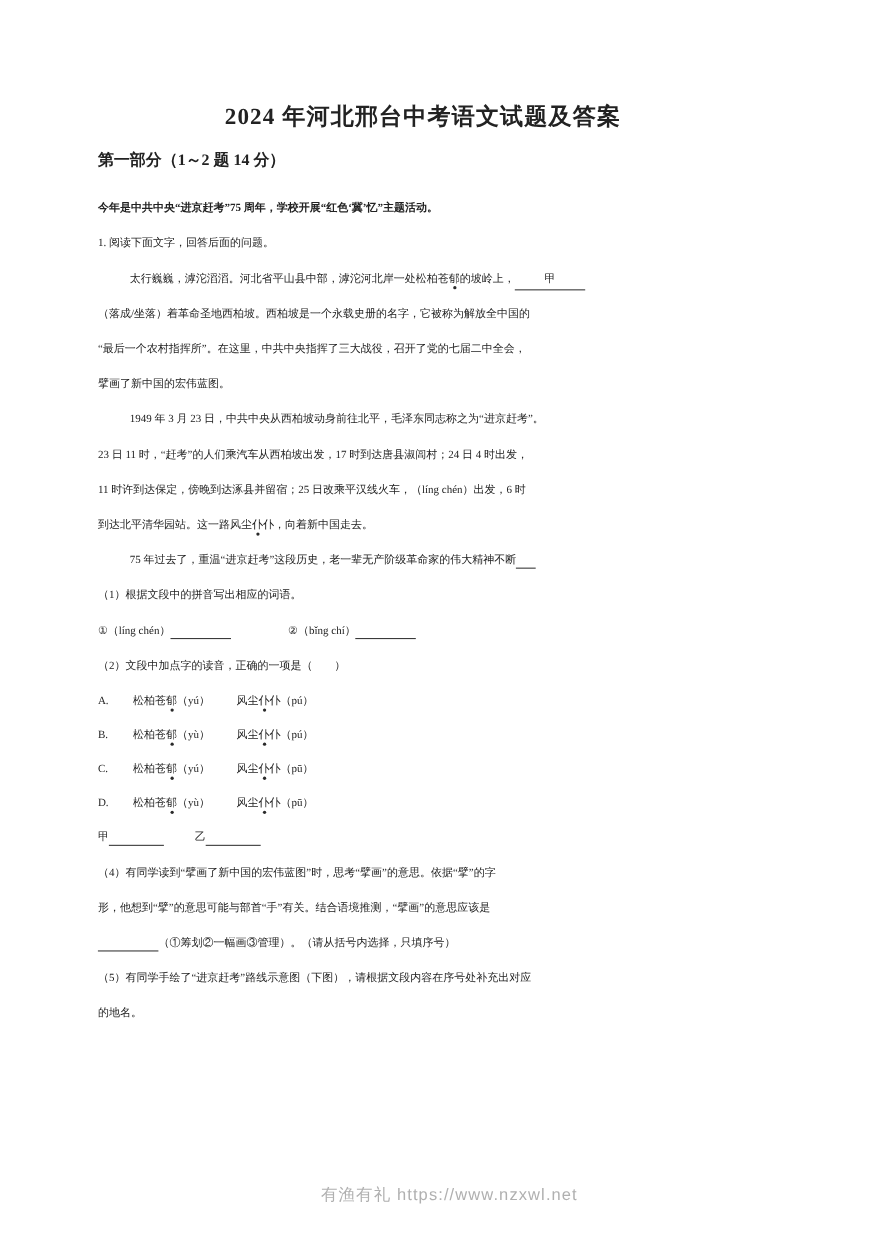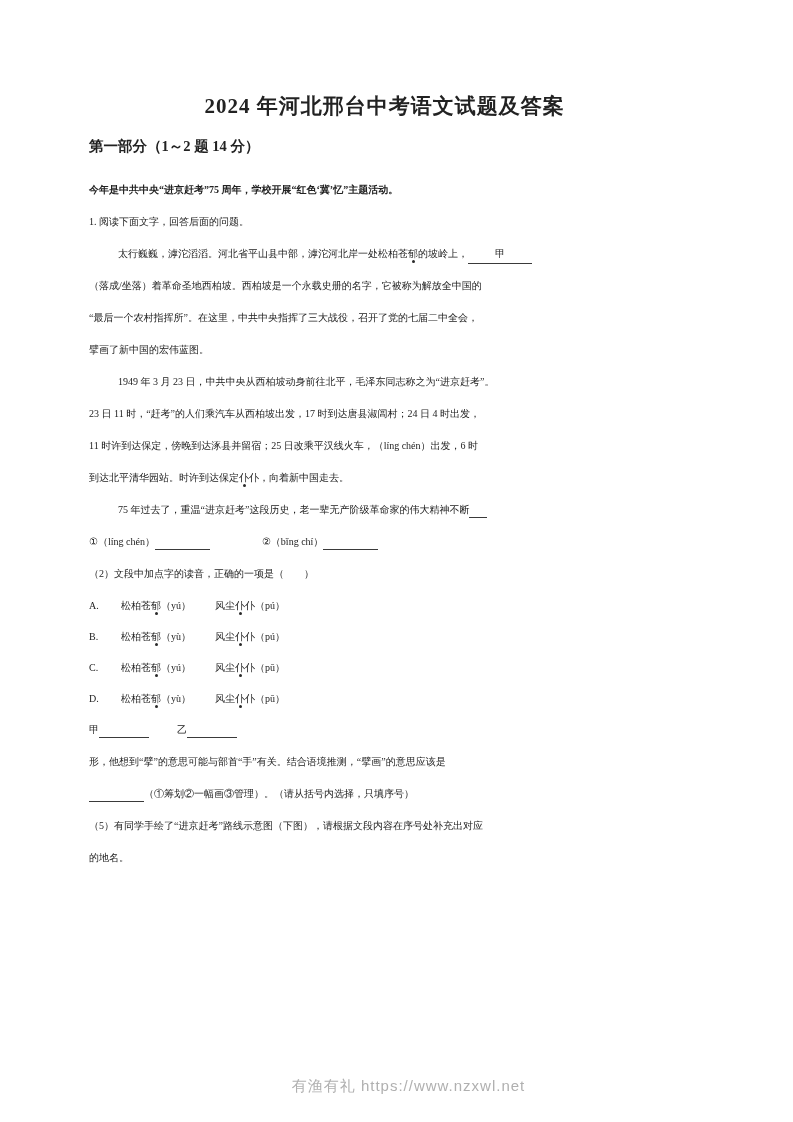--- a/index.html
+++ b/index.html
@@ -56,34 +56,36 @@
   <div class="line">1. 阅读下面文字，回答后面的问题。</div>
 
   <div class="line indent"><span>太行巍巍，滹沱滔滔。河北省平山县中部，滹沱河北岸一处松柏苍</span><span class="dot">郁</span><span>的坡岭上，</span><span class="blank w64">甲</span></div>
   <div class="line">（落成/坐落）着革命圣地西柏坡。西柏坡是一个永载史册的名字，它被称为解放全中国的</div>
   <div class="line">“最后一个农村指挥所”。在这里，中共中央指挥了三大战役，召开了党的七届二中全会，</div>
   <div class="line">擘画了新中国的宏伟蓝图。</div>
 
   <div class="line indent">1949 年 3 月 23 日，中共中央从西柏坡动身前往北平，毛泽东同志称之为“进京赶考”。</div>
   <div class="line">23 日 11 时，“赶考”的人们乘汽车从西柏坡出发，17 时到达唐县淑闾村；24 日 4 时出发，</div>
   <div class="line">11 时许到达保定，傍晚到达涿县并留宿；25 日改乘平汉线火车，（líng chén）出发，6 时</div>
-  <div class="line"><span>到达北平清华园站。时许到达保定</span><span class="dot">仆</span><span>仆，向着新中国走去。</span></div>
+  <div class="line"><span>到达北平清华园站。这一路风尘</span><span class="dot">仆</span><span>仆，向着新中国走去。</span></div>
 
   <div class="line indent"><span>75 年过去了，重温“进京赶考”这段历史，老一辈无产阶级革命家的伟大精神不断</span><span class="blank empty w18"></span></div>
 
+  <div class="line">（1）根据文段中的拼音写出相应的词语。</div>
   <div class="line"><span>①（líng chén）</span><span class="blank empty w55"></span><span class="item2"><span>②（bǐng chí）</span><span class="blank empty w55"></span></span></div>
 
   <div class="line">（2）文段中加点字的读音，正确的一项是（　　）</div>
   <div class="line opt"><span class="opt-label">A.</span><span>松柏苍</span><span class="dot">郁</span><span>（yú）</span><span class="opt-col2"><span>风尘</span><span class="dot">仆</span><span>仆（pú）</span></span></div>
   <div class="line opt"><span class="opt-label">B.</span><span>松柏苍</span><span class="dot">郁</span><span>（yù）</span><span class="opt-col2"><span>风尘</span><span class="dot">仆</span><span>仆（pú）</span></span></div>
   <div class="line opt"><span class="opt-label">C.</span><span>松柏苍</span><span class="dot">郁</span><span>（yú）</span><span class="opt-col2"><span>风尘</span><span class="dot">仆</span><span>仆（pū）</span></span></div>
   <div class="line opt"><span class="opt-label">D.</span><span>松柏苍</span><span class="dot">郁</span><span>（yù）</span><span class="opt-col2"><span>风尘</span><span class="dot">仆</span><span>仆（pū）</span></span></div>
 
   <div class="line"><span>甲</span><span class="blank empty w50"></span><span class="yi-group"><span>乙</span><span class="blank empty w50"></span></span></div>
 
+  <div class="line">（4）有同学读到“擘画了新中国的宏伟蓝图”时，思考“擘画”的意思。依据“擘”的字</div>
   <div class="line">形，他想到“擘”的意思可能与部首“手”有关。结合语境推测，“擘画”的意思应该是</div>
   <div class="line"><span class="blank empty w55"></span><span>（①筹划②一幅画③管理）。（请从括号内选择，只填序号）</span></div>
 
   <div class="line">（5）有同学手绘了“进京赶考”路线示意图（下图），请根据文段内容在序号处补充出对应</div>
   <div class="line">的地名。</div>
 
 </div>
 
 <div class="footer">有渔有礼 https://www.nzxwl.net</div>
 

